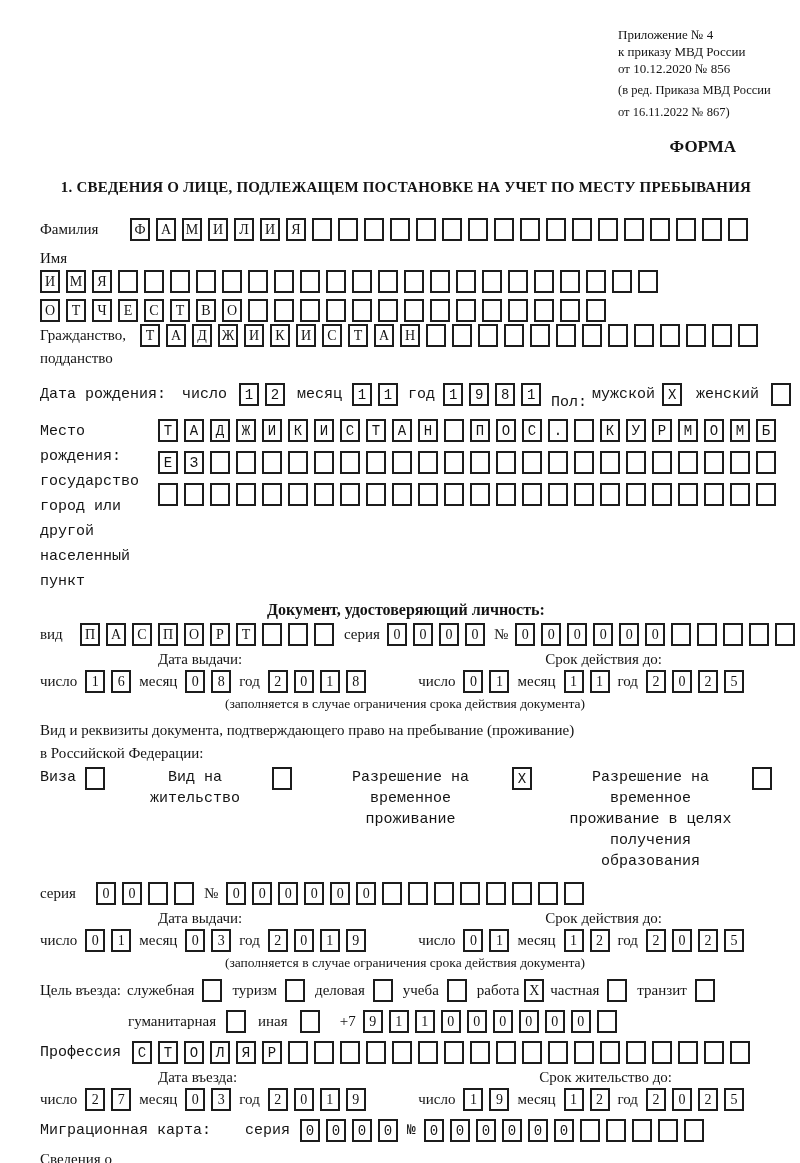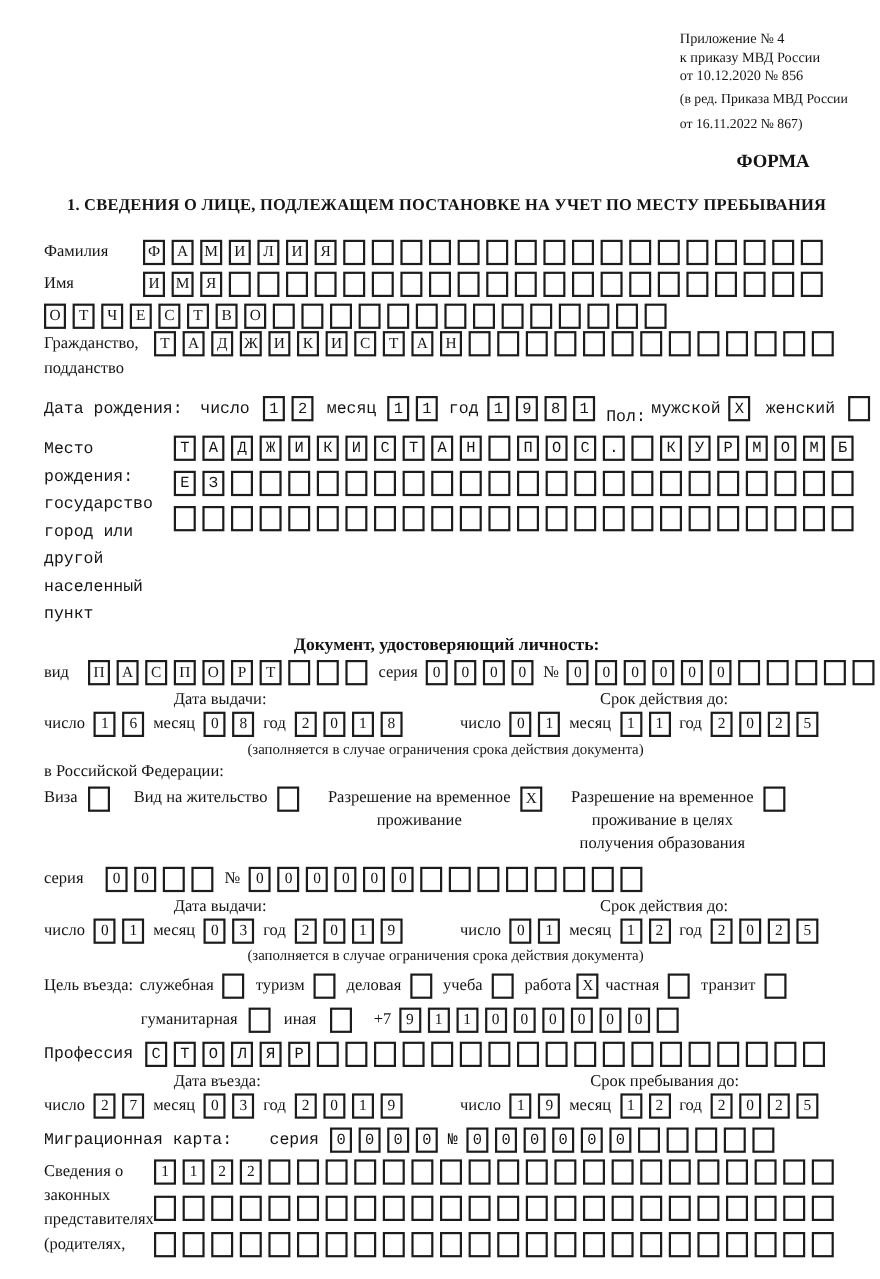--- a/index.html
+++ b/index.html
@@ -24,41 +24,41 @@
   .cells { display:flex; gap:6px; flex:none; }
   .cell {
     width:20px; height:23px; flex:none;
     border:2px solid #1c1c1c;
     display:flex; align-items:center; justify-content:center;
     font-size:14px; line-height:1; background:#fff;
   }
   .row { display:flex; align-items:flex-start; }
   .row .label { flex:none; font-size:15px; line-height:23px; }
 
-  .mt22 { margin-top:22px; } .mt8 { margin-top:8px;font-family:Liberation Mono, monospace; } .mt6 { margin-top:6px; }
+  .mt22 { margin-top:22px; } .mt8 { margin-top:8px;font-family:Liberation Mono, monospace; } .mt6 { margin-top:6px;flex-direction:column; }
   .mt4 { margin-top:4px; } .mt10 { margin-top:10px; } .mt2 { margin-top:2px; }
 
   .w90 {width:90px;} .w150 {width:150px;} .w100 {width:100px;} .w118 {width:118px;}
   .w92 {width:92px;} .w205 {width:205px;}
 
   .stack { display:flex; flex-direction:column; gap:9px; }
 
   .heading-center { text-align:center; font-weight:bold; font-size:16px; margin-top:7px; }
 
   .inlinerow { display:flex; align-items:center; }
   .inlinerow .lbl { flex:none; }
 
   .sublabels { display:flex; font-size:15px; margin-top:5px; }
   .dates-row { display:flex; margin-top:2px; }
   .dgroup { display:flex; align-items:center; gap:8px; }
   .note { font-size:13.5px; text-align:center; margin-top:3px; padding-right:2px; }
 
   .para { font-size:15px; line-height:22px; margin-top:7px; }
 
-  .opts { display:flex; align-items:flex-start; margin-top:3px; }
+  .opts { display:flex; align-items:flex-start; margin-top:3px;font-family:Liberation Mono, monospace; }
   .opt { display:flex; align-items:flex-start; gap:9px; }
   .opt .optlbl { font-size:15px; line-height:21px; text-align:center; }
   .opt .cells { margin-top:0; }
 
   .purposerow { display:flex; align-items:center; margin-top:8px; font-size:15px; }
 </style>
 </head>
 <body>
 
 <div class="page">
@@ -393,20 +393,21 @@
       <div class="cells">
           <div class="cell">2</div>
           <div class="cell">0</div>
           <div class="cell">2</div>
           <div class="cell">5</div>
         </div>
     </div>
   </div>
   <div class="note">(заполняется в случае ограничения срока действия документа)</div>
 
+  <div class="para">Вид и реквизиты документа, подтверждающего право на пребывание (проживание)</div>
   <div class="para" style="margin-top:1px;">в Российской Федерации:</div>
 
   <div class="opts">
     <div class="opt">
       <span class="optlbl">Виза</span>
       <div class="cells">
           <div class="cell"></div>
         </div>
     </div>
     <div class="opt" style="margin-left:22px;">
@@ -590,21 +591,21 @@
         <div class="cell"></div>
         <div class="cell"></div>
         <div class="cell"></div>
         <div class="cell"></div>
         <div class="cell"></div>
       </div>
   </div>
 
   <div class="sublabels">
     <span style="margin-left:118px;">Дата въезда:</span>
-    <span style="margin-left:auto; margin-right:100px;">Срок пребывания до:</span>
+    <span style="margin-left:auto; margin-right:100px;">Срок жительство до:</span>
   </div>
   <div class="dates-row">
     <div class="dgroup">
       <span class="lbl">число</span>
       <div class="cells">
           <div class="cell">2</div>
           <div class="cell">7</div>
         </div>
       <span class="lbl">месяц</span>
       <div class="cells">

